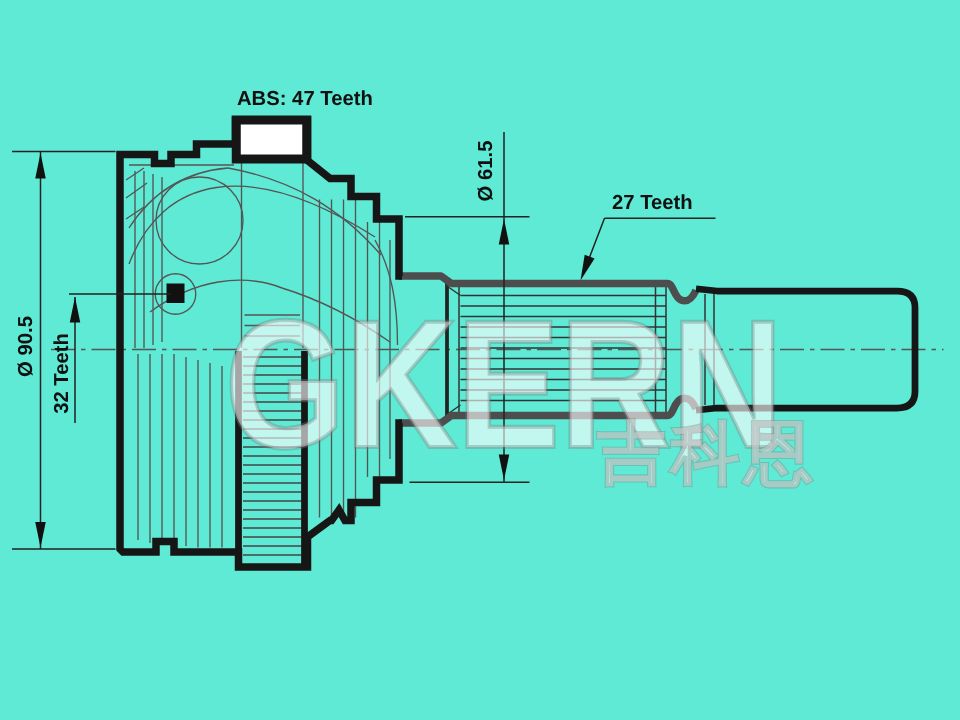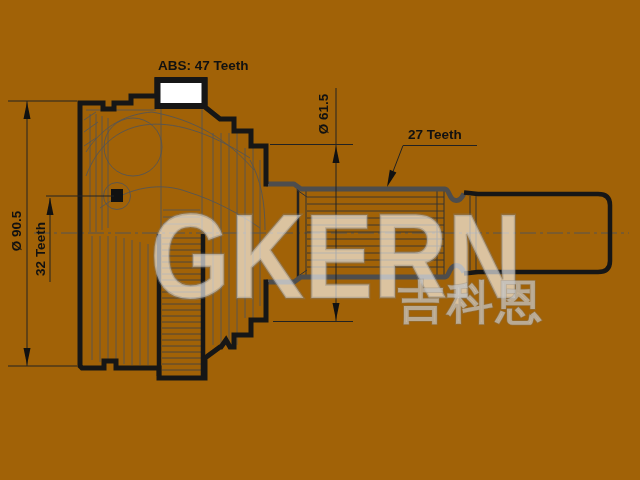--- a/index.html
+++ b/index.html
@@ -1,16 +1,16 @@
 <!DOCTYPE html>
 <html><head>
 <meta charset="utf-8">
 <style>
   html,body{margin:0;padding:0;background:#ffffff;}
-  #stage{position:relative;width:640px;height:480px;background:#a16207;overflow:hidden;}
+  #stage{position:relative;width:640px;height:480px;background:#5eead4;overflow:hidden;}
   svg{display:block;}
   svg text{font-family:"Liberation Sans","DejaVu Sans",sans-serif;}
   .dimtxt{font-size:13.5px;font-weight:bold;fill:#111;}
 </style>
 </head>
 <body>
 
 <div id="stage">
 <svg width="640" height="480" viewBox="0 0 640 480">
 

